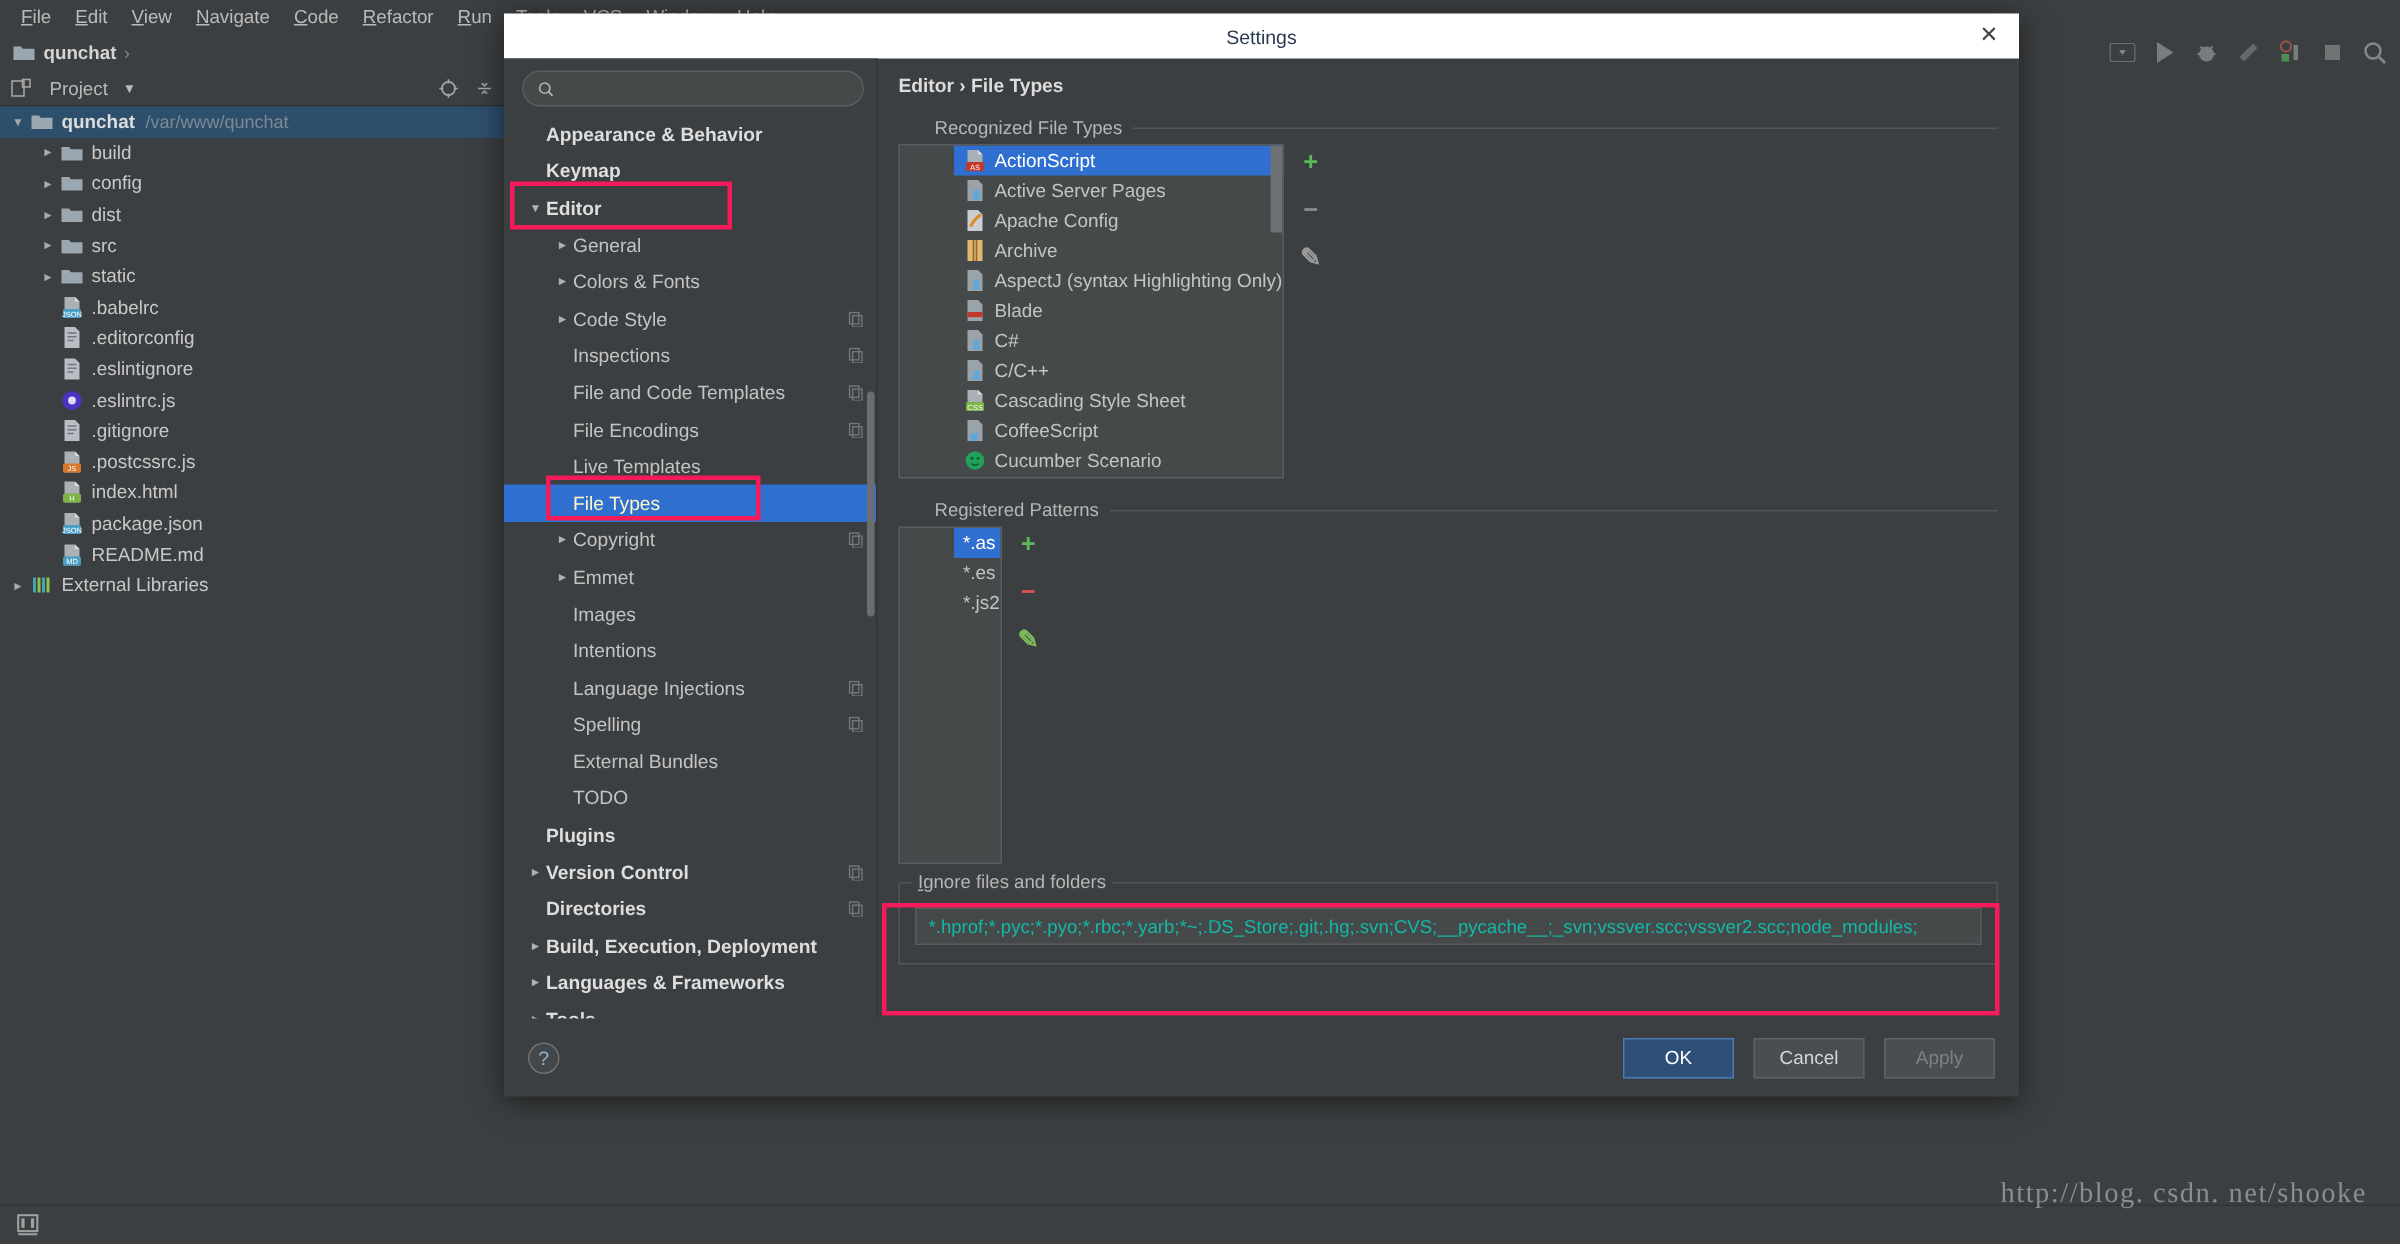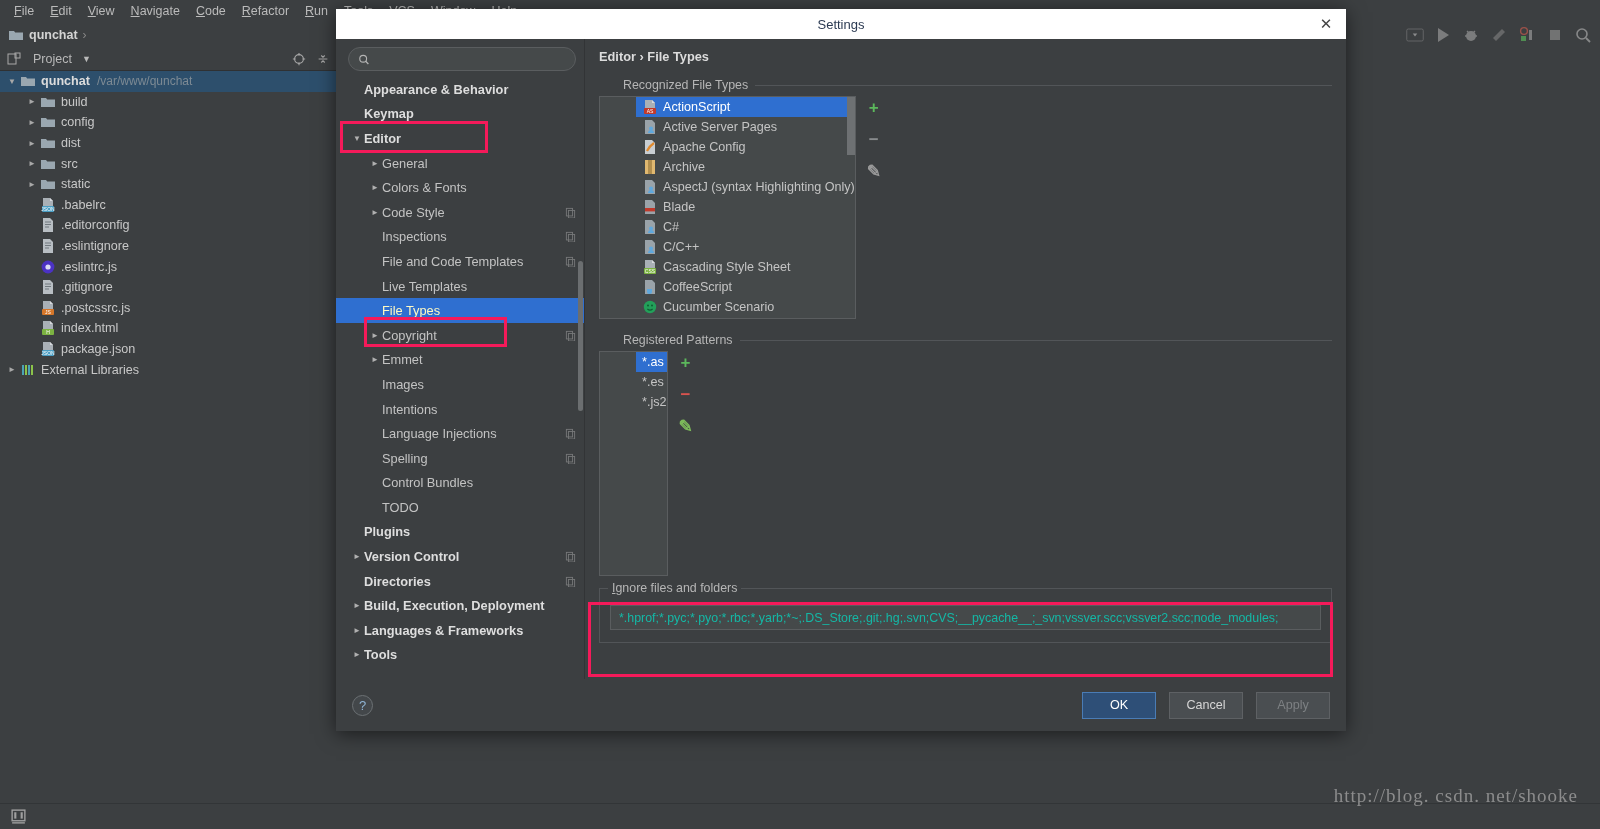--- a/index.html
+++ b/index.html
@@ -385,20 +385,31 @@
         <span class="tri empty"></span>
         <svg class="ic" viewBox="0 0 16 16">
           <path d="M3 1h7l3 3v11H3z" fill="#a9b0b6"></path>
           <path d="M10 1l3 3h-3z" fill="#d7dade"></path>
           <rect x="2" y="9" width="12" height="6" rx="1" fill="#4a9ec4"></rect>
           <text x="8" y="14" font-size="5" text-anchor="middle" fill="#fff" font-family="sans-serif">JSON</text>
         </svg>
         <span class="">package.json</span>
       </div>
       <div class="tree-row">
+        <span style="width:20px;flex:none"></span>
+        <span class="tri empty"></span>
+        <svg class="ic" viewBox="0 0 16 16">
+          <path d="M3 1h7l3 3v11H3z" fill="#a9b0b6"></path>
+          <path d="M10 1l3 3h-3z" fill="#d7dade"></path>
+          <rect x="2" y="9" width="12" height="6" rx="1" fill="#4a9ec4"></rect>
+          <text x="8" y="14" font-size="5" text-anchor="middle" fill="#fff" font-family="sans-serif">MD</text>
+        </svg>
+        <span class="">README.md</span>
+      </div>
+      <div class="tree-row">
         <span style="width:0px;flex:none"></span>
         <span class="tri">►</span>
         <svg class="ic" viewBox="0 0 16 16">
           <rect x="2" y="3" width="2" height="10" fill="#4aa3b5"></rect>
           <rect x="5" y="3" width="2" height="10" fill="#8bc34a"></rect>
           <rect x="8" y="3" width="2" height="10" fill="#4aa3b5"></rect>
           <rect x="11" y="3" width="2" height="10" fill="#8bc34a"></rect>
         </svg>
         <span class="">External Libraries</span>
       </div>
@@ -482,20 +493,29 @@
               <span class="nav-tri empty"></span>
               <span>File and Code Templates</span>
               <svg class="copy-ic" viewBox="0 0 16 16">
                 <rect x="2" y="2" width="9" height="11" fill="none" stroke="#b0b0b0" stroke-width="1.3"></rect>
                 <rect x="5" y="5" width="9" height="11" fill="none" stroke="#b0b0b0" stroke-width="1.3"></rect>
               </svg>
             </div>
             <div class="nav-row">
               <span style="width:32px;flex:none"></span>
               <span class="nav-tri empty"></span>
+              <span>File Encodings</span>
+              <svg class="copy-ic" viewBox="0 0 16 16">
+                <rect x="2" y="2" width="9" height="11" fill="none" stroke="#b0b0b0" stroke-width="1.3"></rect>
+                <rect x="5" y="5" width="9" height="11" fill="none" stroke="#b0b0b0" stroke-width="1.3"></rect>
+              </svg>
+            </div>
+            <div class="nav-row">
+              <span style="width:32px;flex:none"></span>
+              <span class="nav-tri empty"></span>
               <span>Live Templates</span>
             </div>
             <div class="nav-row sel">
               <span style="width:32px;flex:none"></span>
               <span class="nav-tri empty"></span>
               <span>File Types</span>
             </div>
             <div class="nav-row">
               <span style="width:32px;flex:none"></span>
               <span class="nav-tri">►</span>
@@ -534,21 +554,21 @@
               <span class="nav-tri empty"></span>
               <span>Spelling</span>
               <svg class="copy-ic" viewBox="0 0 16 16">
                 <rect x="2" y="2" width="9" height="11" fill="none" stroke="#b0b0b0" stroke-width="1.3"></rect>
                 <rect x="5" y="5" width="9" height="11" fill="none" stroke="#b0b0b0" stroke-width="1.3"></rect>
               </svg>
             </div>
             <div class="nav-row">
               <span style="width:32px;flex:none"></span>
               <span class="nav-tri empty"></span>
-              <span>Control Bundles</span>
+              <span>External Bundles</span>
             </div>
             <div class="nav-row">
               <span style="width:32px;flex:none"></span>
               <span class="nav-tri empty"></span>
               <span>TODO</span>
             </div>
             <div class="nav-row bold">
               <span style="width:14px;flex:none"></span>
               <span class="nav-tri empty"></span>
               <span>Plugins</span>

